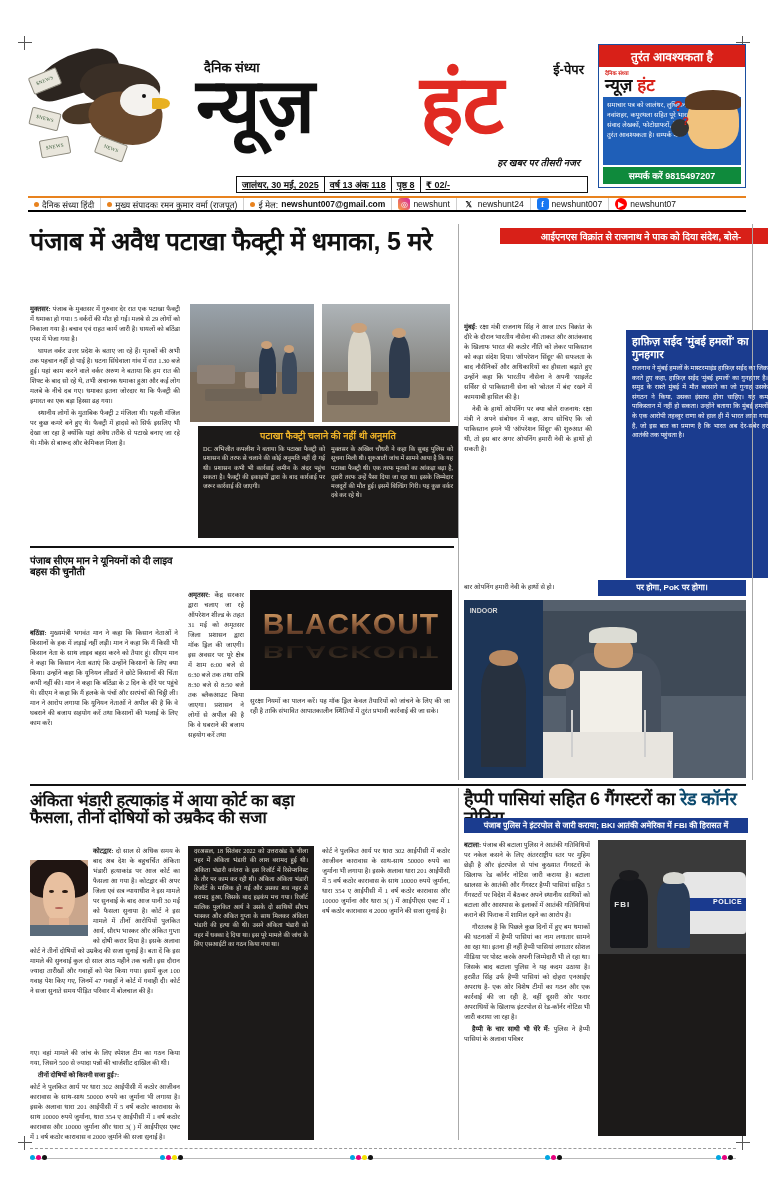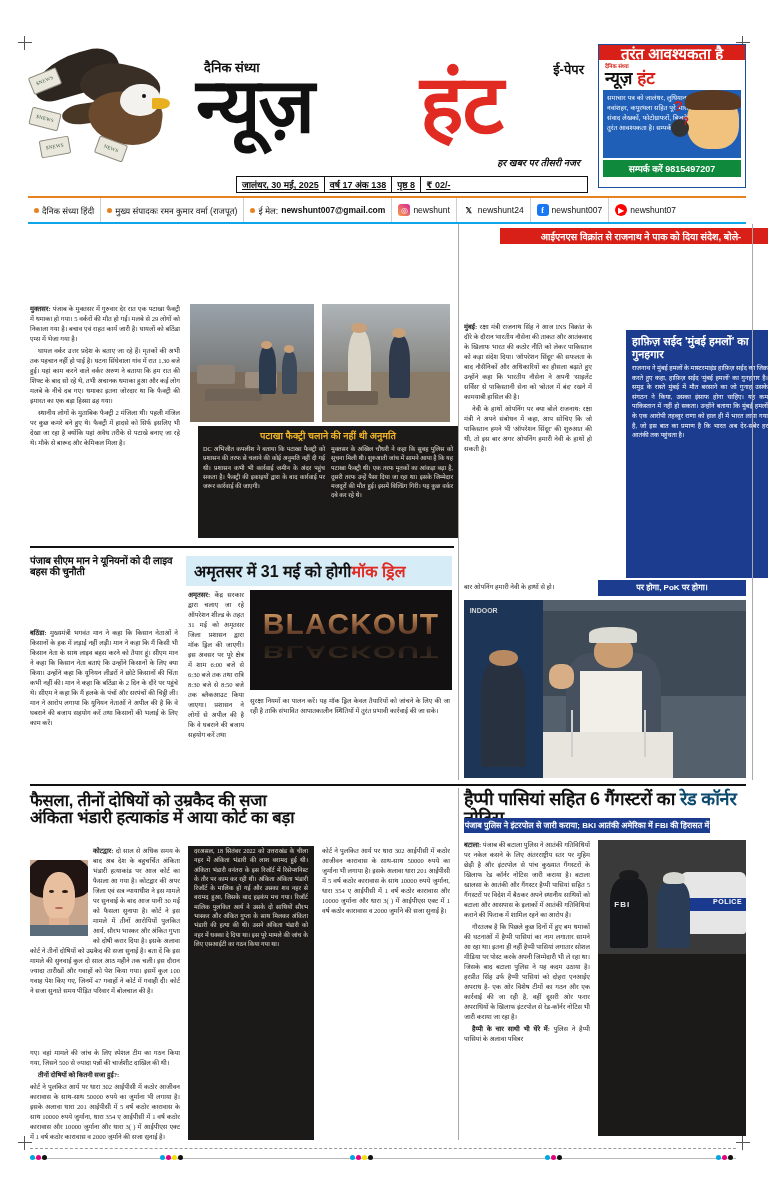--- a/index.html
+++ b/index.html
@@ -111,21 +111,21 @@
   }
   .issue-bar span:last-child { border-right: none; }
   .issue-price { color: #111; font-weight: 700; }
 
   
   .ad-box {
     position: absolute; left: 598px; top: 44px; width: 148px; height: 144px;
     border: 1px solid #1a4fa0; background: #ffffff; overflow: hidden;
   }
   .ad-red {
-    height: 15px; background: #d82018; color: #fff; font-size: 15px;
+    height: 22px; background: #d82018; color: #fff; font-size: 12px;
     font-weight: 700; display: flex; align-items: center; justify-content: center;
   }
   .ad-brandline { font-size: 5.5px; color: #d82018; font-weight: 700; margin: 2px 0 0 6px; }
   .ad-brand { margin-left: 6px; font-size: 17px; font-weight: 700; color: #111; line-height: 1; }
   .ad-brand b { color: #d82018; }
   .ad-body {
     margin: 3px 4px 0 4px; background: #1f5fb8; color: #ffffff;
     font-size: 6.6px; line-height: 1.5; padding: 3px 4px; height: 68px;
   }
   .ad-contact {
@@ -135,22 +135,22 @@
   .ad-face {
     position: absolute; right: 6px; top: 48px; width: 52px; height: 56px;
     background: #f1c27d; border-radius: 46% 46% 40% 40%;
   }
   .ad-face .hair { position: absolute; left: -2px; top: -3px; width: 56px; height: 20px; background: #5a3a22; border-radius: 50% 50% 20% 20%; }
   .ad-face .mic { position: absolute; left: -16px; top: 26px; width: 18px; height: 18px; background: #333; border-radius: 50%; }
   .ad-q { position: absolute; color: #d82018; font-weight: 700; font-size: 15px; }
 
   
   .social-strip {
-    position: absolute; left: 28px; top: 196px; width: 718px; height: 28px;
-    border-top: 2px solid #e8821e; border-bottom: 2px solid #0ea5e9;
+    position: absolute; left: 28px; top: 196px; width: 718px; height: 16px;
+    border-top: 2px solid #e8821e; border-bottom: 2px solid #000000;
     display: flex; align-items: stretch; background: #fff;
   }
   .social-strip .cell {
     display: flex; align-items: center; gap: 3px; padding: 0 6px;
     border-right: 1px solid #cfcfcf; font-size: 8.5px; color: #111; white-space: nowrap;
   }
   .social-strip .cell:last-child { border-right: none; }
   .bullet { width: 5px; height: 5px; border-radius: 50%; background: #e8821e; flex: none; }
   .ic { width: 12px; height: 12px; border-radius: 3px; flex: none;
         display: flex; align-items: center; justify-content: center;
@@ -337,21 +337,21 @@
     </div>
     <div class="kicker-small">दैनिक संध्या</div>
     <div class="epaper-tag">ई-पेपर</div>
     <div class="logo-hi">न्यूज़</div>
     <div class="logo-hunt">हंट</div>
     <div class="tagline">हर खबर पर तीसरी नजर</div>
   </div>
 
   <div class="issue-bar">
     <span>जालंधर, 30 मई, 2025</span>
-    <span>वर्ष 17  अंक 138</span>
+    <span>वर्ष 13  अंक 118</span>
     <span>पृष्ठ 8</span>
     <span class="issue-price">₹ 02/-</span>
   </div>
 
   <div class="ad-box">
     <div class="ad-red">तुरंत आवश्यकता है</div>
     <div class="ad-brandline">दैनिक संध्या</div>
     <div class="ad-brand">
       <span>न्यूज़</span>
       <b>हंट</b>
@@ -394,20 +394,21 @@
     <div class="cell">
       <span class="ic ic-fb">f</span>
       <span>newshunt007</span>
     </div>
     <div class="cell">
       <span class="ic ic-yt">▶</span>
       <span>newshunt07</span>
     </div>
   </div>
 
+  <div class="hl" style="left:30px; top:228px; width:424px; font-size:25px;">पंजाब में अवैध पटाखा फैक्ट्री में धमाका, 5 मरे</div>
 
   <div class="body-col" style="left:30px; top:304px; width:150px; height:236px;">
     <p class="noind"><b>मुक्तसर:</b> पंजाब के मुक्तसर में गुरुवार देर रात एक पटाखा फैक्ट्री में धमाका हो गया। 5 वर्करों की मौत हो गई। मलबे से 29 लोगों को निकाला गया है। बचाव एवं राहत कार्य जारी है। घायलों को बठिंडा एम्स में भेजा गया है।</p>
     <p>घायल वर्कर उत्तर प्रदेश के बताए जा रहे हैं। मृतकों की अभी तक पहचान नहीं हो पाई है। घटना सिंघेवाला गांव में रात 1.30 बजे हुई। यहां काम करने वाले वर्कर अरुण ने बताया कि हम रात की शिफ्ट के बाद सो रहे थे, तभी अचानक धमाका हुआ और कई लोग मलबे के नीचे दब गए। धमाका इतना जोरदार था कि फैक्ट्री की इमारत का एक बड़ा हिस्सा ढह गया।</p>
     <p>स्थानीय लोगों के मुताबिक फैक्ट्री 2 मंजिला थी। पहली मंजिल पर कुछ कमरे बने हुए थे। फैक्ट्री में हादसे को सिर्फ इसलिए भी देखा जा रहा है क्योंकि यहां अवैध तरीके से पटाखे बनाए जा रहे थे। मौके से बारूद और केमिकल मिला है।</p>
   </div>
 
   <div class="photo" style="left:190px; top:304px; width:124px; height:118px;">
     <div class="sky" style="background:linear-gradient(180deg,#9aa3ab,#5e5a52);"></div>
     <div class="ph-ground"></div>
@@ -437,24 +438,20 @@
     </div>
   </div>
 
   <div class="sec-rule" style="left:30px; top:546px; width:424px;"></div>
 
   <div class="hl" style="left:30px; top:556px; width:148px; font-size:10px;">पंजाब सीएम मान ने यूनियनों को दी लाइव बहस की चुनौती</div>
   <div class="body-col" style="left:30px; top:628px; width:148px; height:140px;">
     <p class="noind"><b>बठिंडा:</b> मुख्यमंत्री भगवंत मान ने कहा कि किसान नेताओं ने किसानों के हक में लड़ाई नहीं लड़ी। मान ने कहा कि मैं किसी भी किसान नेता के साथ लाइव बहस करने को तैयार हूं। सीएम मान ने कहा कि किसान नेता बताएं कि उन्होंने किसानों के लिए क्या किया। उन्होंने कहा कि यूनियन लीडरों ने छोटे किसानों की चिंता कभी नहीं की। मान ने कहा कि बठिंडा के 2 दिन के दौरे पर पहुंचे थे। सीएम ने कहा कि मैं हलके के पंचों और सरपंचों की चिट्ठी ली। मान ने आरोप लगाया कि यूनियन नेताओं ने अपील की है कि वे घबराने की बजाय सहयोग करें तथा किसानों की भलाई के लिए काम करें।</p>
   </div>
 
-  <div class="lightblue-h" style="left:186px; top:556px; width:266px; height:30px; font-size:16px;">
-    <span>अमृतसर में 31 मई को होगी </span>
-      <span class="red">मॉक ड्रिल</span>
-  </div>
 
   <div class="body-col" style="left:188px; top:590px; width:56px; height:176px;">
     <p class="noind"><b>अमृतसर:</b> केंद्र सरकार द्वारा चलाए जा रहे ऑपरेशन शील्ड के तहत 31 मई को अमृतसर जिला प्रशासन द्वारा मॉक ड्रिल की जाएगी। इस अवसर पर पूरे क्षेत्र में शाम 6:00 बजे से 6:30 बजे तक तथा रात्रि 8:30 बजे से 8:50 बजे तक ब्लैकआउट किया जाएगा। प्रशासन ने लोगों से अपील की है कि वे घबराने की बजाय सहयोग करें तथा</p>
   </div>
 
   <div class="blackout-img" style="left:250px; top:590px; width:202px; height:100px;">
     <div class="blackout-txt">BLACKOUT</div>
     <div class="blackout-refl">BLACKOUT</div>
   </div>
 
@@ -495,22 +492,22 @@
     <div class="rj-podium"></div>
     <div class="rj-mic" style="left:38%;"></div>
     <div class="rj-mic" style="left:64%;"></div>
   </div>
 
   <div class="vrule" style="left:752px; top:224px; height:556px;"></div>
 
   <div class="sec-rule" style="left:30px; top:784px; width:716px;"></div>
 
   <div class="hl" style="left:30px; top:792px; width:290px; font-size:16.5px;">
+    <div>अंकिता भंडारी हत्याकांड में आया कोर्ट का बड़ा</div>
     <div>फैसला, तीनों दोषियों को उम्रकैद की सजा</div>
-    <div>अंकिता भंडारी हत्याकांड में आया कोर्ट का बड़ा</div>
   </div>
 
   <div class="body-col" style="left:30px; top:846px; width:150px; height:200px;">
     <div class="portrait" style="position:relative; float:left; width:58px; height:76px; margin:14px 5px 3px 0;">
       <div class="hair"></div>
       <div class="face"></div>
       <div class="eye l"></div>
       <div class="eye r"></div>
       <div class="mouth"></div>
       <div class="neck"></div>
@@ -533,21 +530,21 @@
 
   <div class="body-col" style="left:322px; top:846px; width:128px; height:294px;">
     <p class="noind">कोर्ट ने पुलकित आर्य पर धारा 302 आईपीसी में कठोर आजीवन कारावास के साथ-साथ 50000 रुपये का जुर्माना भी लगाया है। इसके अलावा धारा 201 आईपीसी में 5 वर्ष कठोर कारावास के साथ 10000 रुपये जुर्माना, धारा 354 ए आईपीसी में 1 वर्ष कठोर कारावास और 10000 जुर्माना और धारा 3( ) में आईपीएस एक्ट में 1 वर्ष कठोर कारावास व 2000 जुर्माने की सजा सुनाई है।</p>
   </div>
 
   <div class="vrule" style="left:458px; top:788px; height:352px;"></div>
 
   <div class="hl" style="left:464px; top:790px; width:286px; font-size:18px;">
     <span>हैप्पी पासियां सहित 6 गैंगस्टरों का </span><span class="red">रेड कॉर्नर</span><span> नोटिस</span>
   </div>
-  <div class="subbar" style="left:464px; top:818px; width:246px; height:15px; font-size:8px;">पंजाब पुलिस ने इंटरपोल से जारी कराया; BKI आतंकी अमेरिका में FBI की हिरासत में</div>
+  <div class="subbar" style="left:464px; top:818px; width:284px; height:15px; font-size:8px;">पंजाब पुलिस ने इंटरपोल से जारी कराया; BKI आतंकी अमेरिका में FBI की हिरासत में</div>
 
   <div class="body-col" style="left:464px; top:840px; width:126px; height:296px;">
     <p class="noind"><b>बटाला:</b> पंजाब की बटाला पुलिस ने आतंकी गतिविधियों पर नकेल कसने के लिए अंतरराष्ट्रीय स्तर पर मुहिम छेड़ी है और इंटरपोल से पांच कुख्यात गैंगस्टरों के खिलाफ रेड कॉर्नर नोटिस जारी कराया है। बटाला खालसा के आतंकी और गैंगस्टर हैप्पी पासियां सहित 5 गैंगस्टरों पर विदेश में बैठकर अपने स्थानीय साथियों को बटाला और आसपास के इलाकों में आतंकी गतिविधियां कराने की फिराक में शामिल रहने का आरोप है।</p>
     <p>गौरतलब है कि पिछले कुछ दिनों में हुए बम धमाकों की घटनाओं में हैप्पी पासियां का नाम लगातार सामने आ रहा था। इतना ही नहीं हैप्पी पासियां लगातार सोशल मीडिया पर पोस्ट करके अपनी जिम्मेदारी भी ले रहा था। जिसके बाद बटाला पुलिस ने यह कदम उठाया है। हरप्रीत सिंह उर्फ हैप्पी पासियां को दोहरा एनआईए अपराध है- एक ओर विशेष टीमों का गठन और एक कार्रवाई की जा रही है, वहीं दूसरी ओर फरार अपराधियों के खिलाफ इंटरपोल से रेड-कॉर्नर नोटिस भी जारी कराया जा रहा है।</p>
     <p>
       <b>हैप्पी के चार साथी भी घेरे में:</b>
       <span>पुलिस ने हैप्पी पासियां के अलावा पवित्रर</span>
     </p>
   </div>
 

